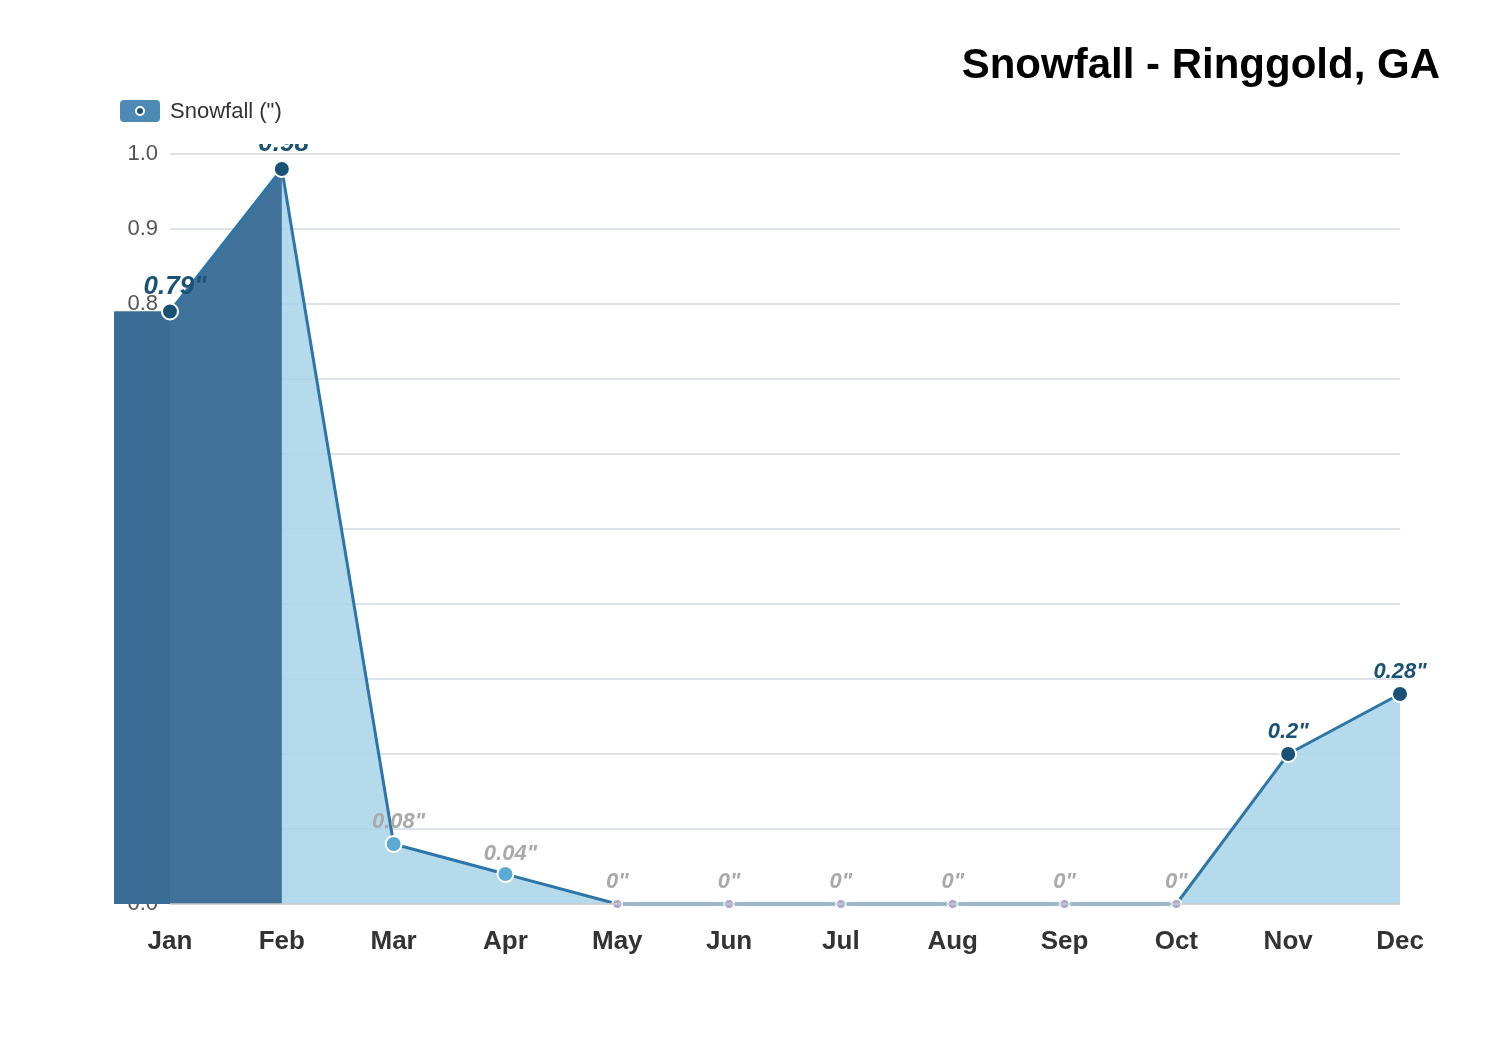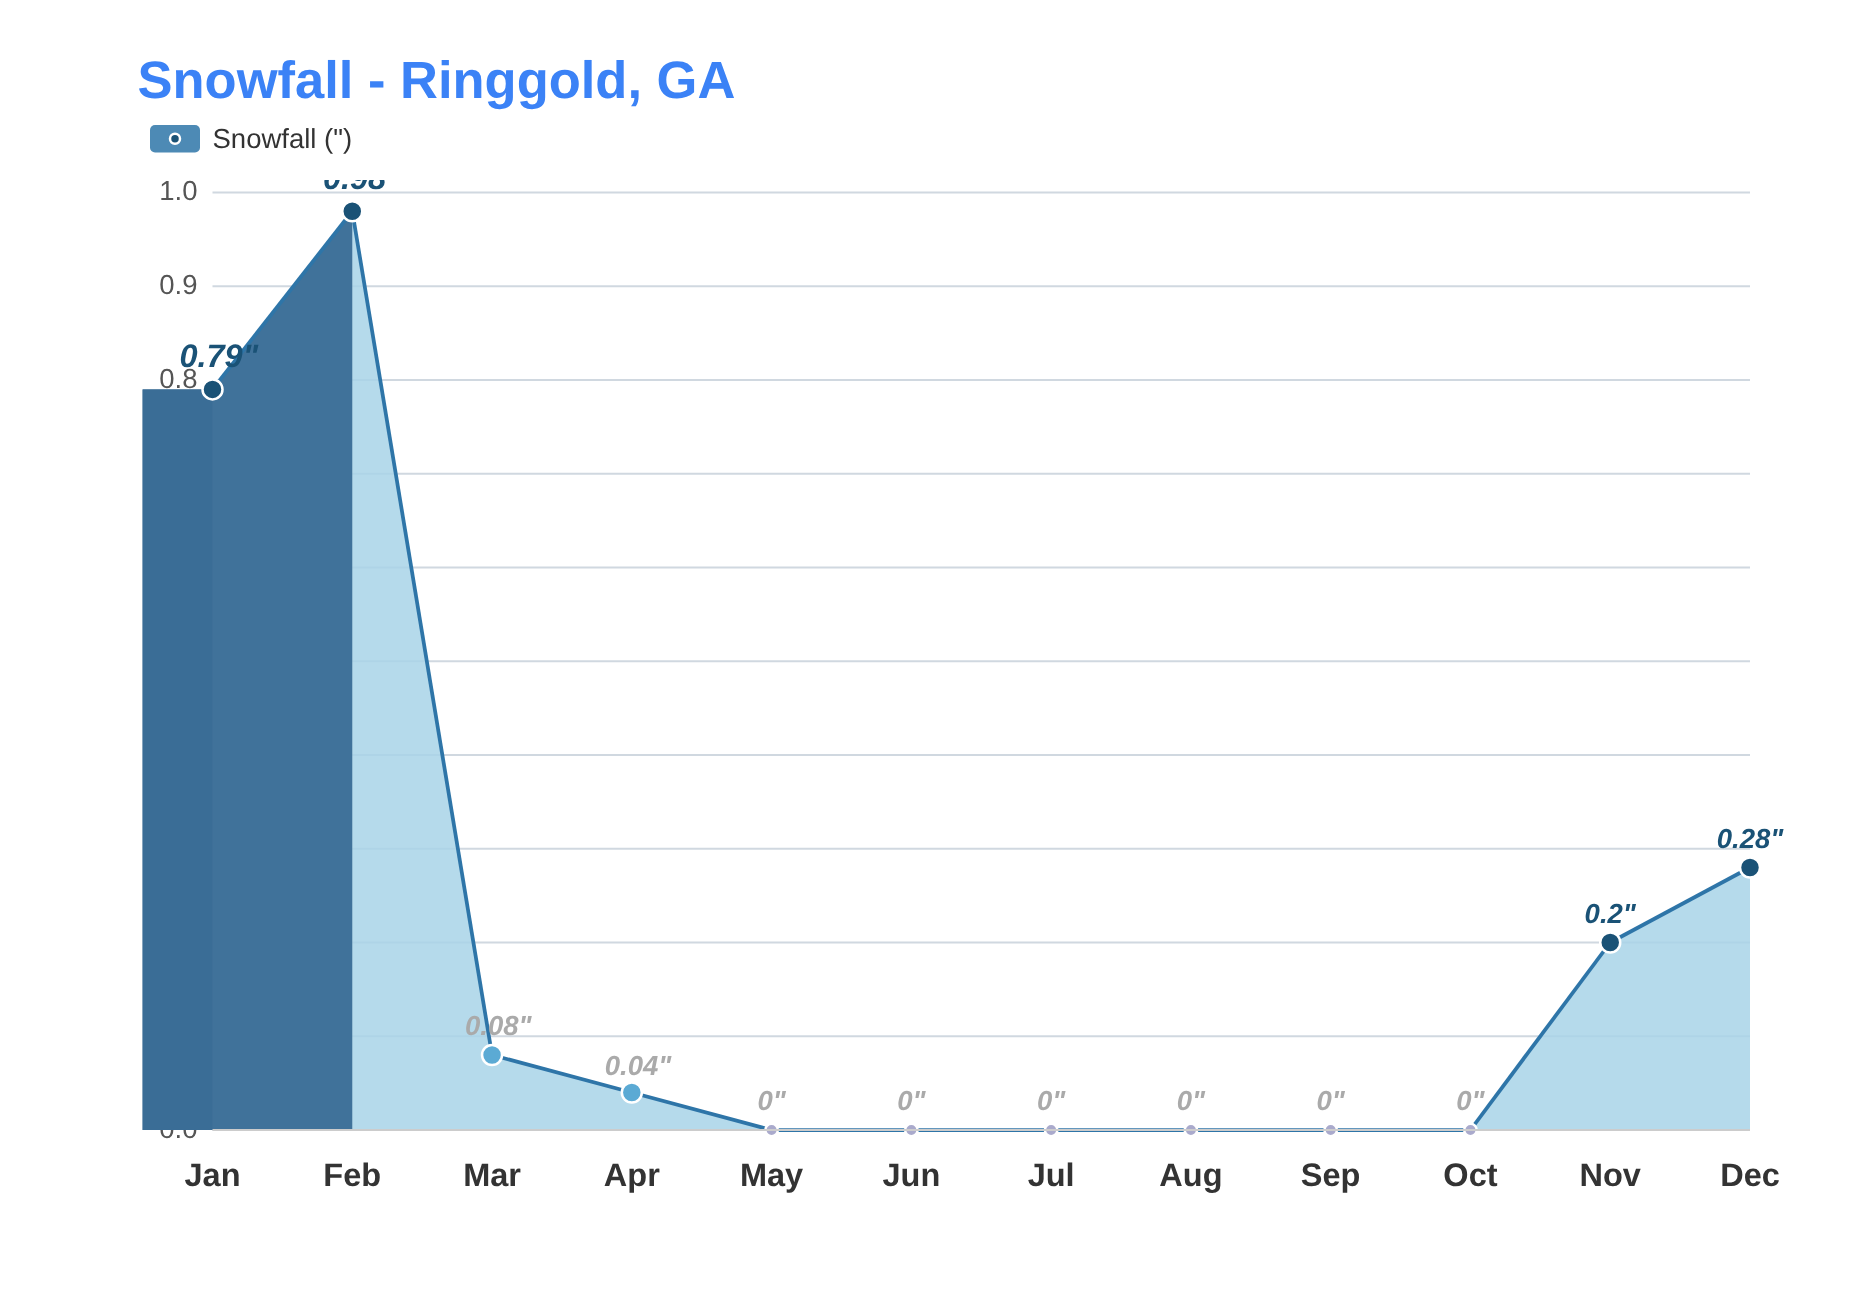--- a/index.html
+++ b/index.html
@@ -12,23 +12,24 @@
     }
     .chart-container {
       width: 1500px;
       height: 1050px;
       padding: 40px 60px 80px 90px;
       position: relative;
     }
     .chart-title {
       font-size: 42px;
       font-weight: 900;
-      color: #3b82f6;
+      color: #000000;
       margin-bottom: 10px;
       margin-left: 20px;
+      text-align: right;
     }
     .legend {
       display: flex;
       align-items: center;
       gap: 10px;
       margin-left: 30px;
       margin-bottom: 20px;
     }
     .legend-icon {
       width: 40px;

